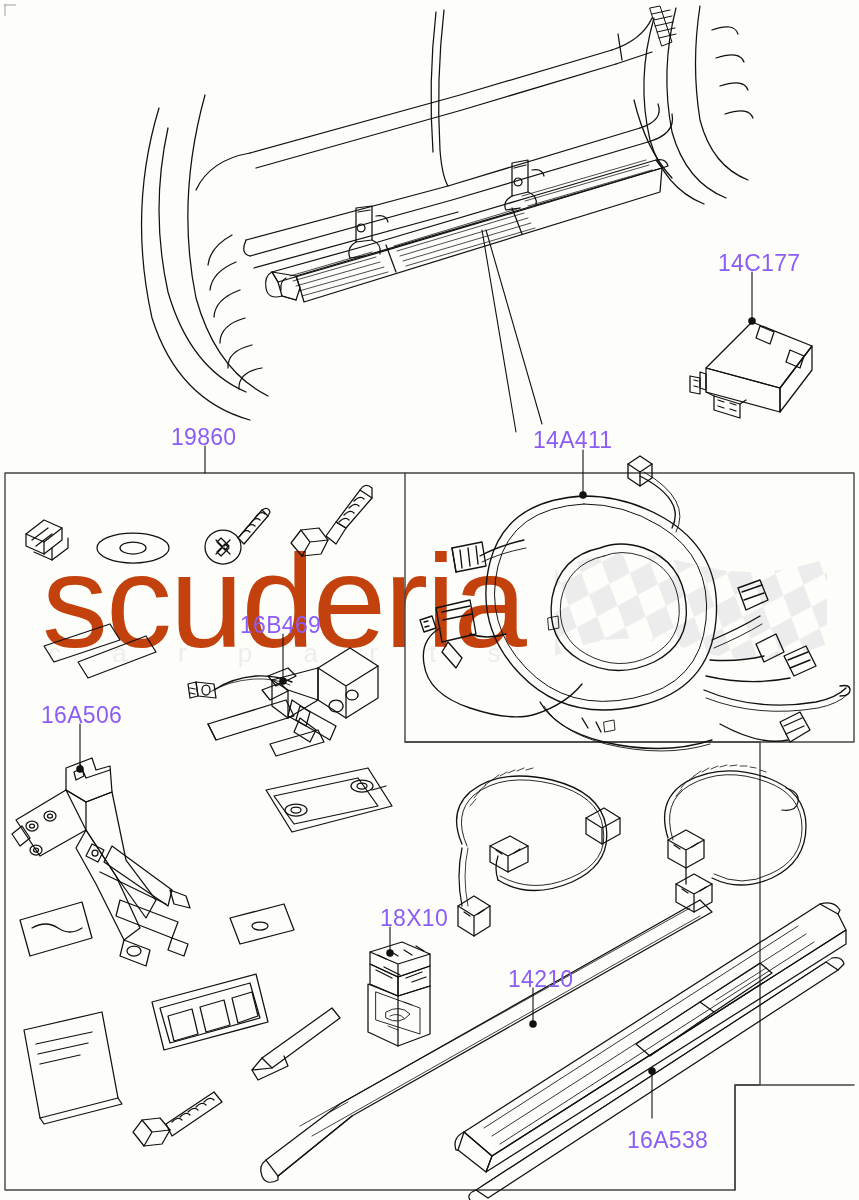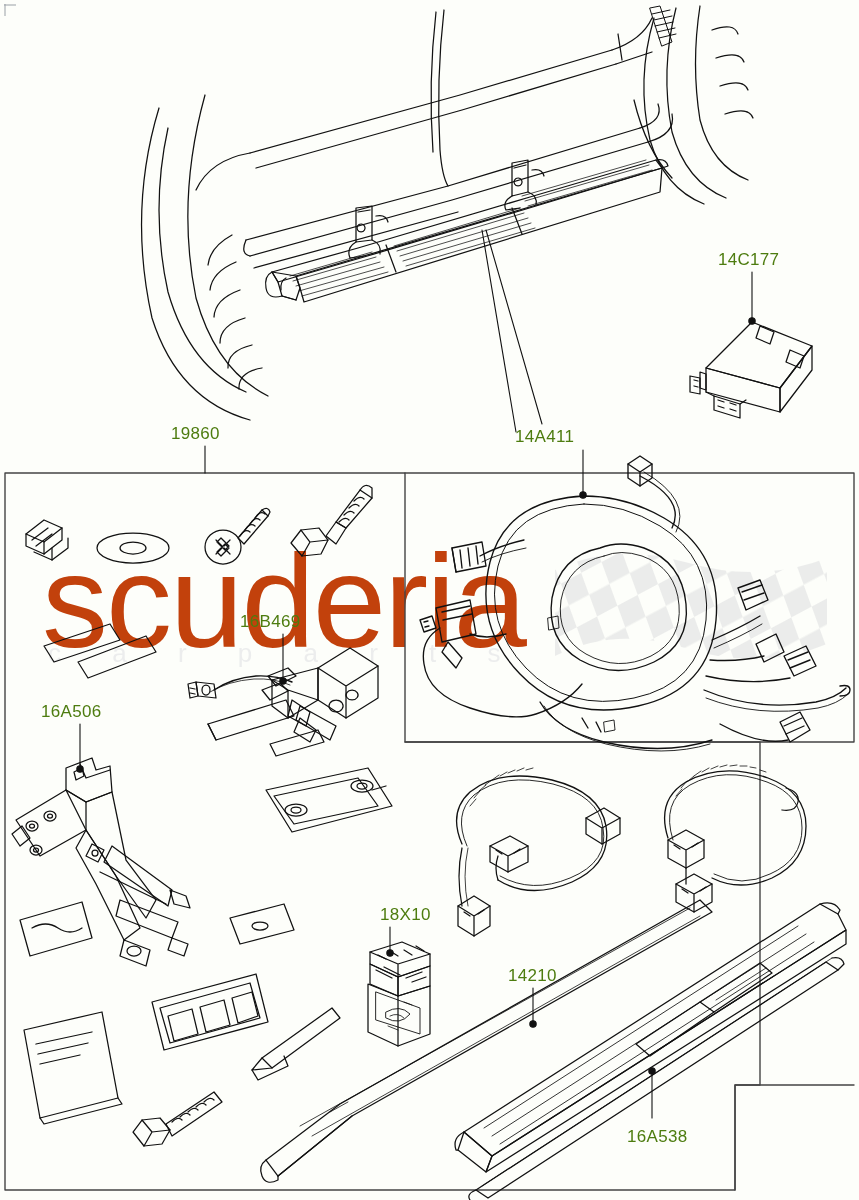--- a/index.html
+++ b/index.html
@@ -28,21 +28,21 @@
   }
   #wm-flag{
     left:545px;top:540px;width:290px;height:150px;
     opacity:.55;z-index:2;
   }
   
   #art{position:absolute;left:0;top:0;width:859px;height:1200px;z-index:5;}
   
   .lbl{
     position:absolute;z-index:9;
-    color:#4d7c0f;font-size:17px;font-weight:400;
+    color:#8b5cf6;font-size:23px;font-weight:400;
     font-family:"Liberation Sans", sans-serif;
     white-space:nowrap;letter-spacing:.3px;
   }
   .cropmark{position:absolute;z-index:9;}
 </style>
 </head>
 <body>
 
 <div id="sheet">
 
@@ -547,21 +547,21 @@
 
         <path d="M548,618 l10,-2 l1,12 l-10,2 Z" stroke-width=".9"></path>
         <path d="M604,722 l10,-2 l1,10 l-10,2 Z" stroke-width=".9"></path>
       </g>
 
     </g>
   </svg>
 
   <div class="lbl" style="left:718px;top:250px">14C177</div>
   <div class="lbl" style="left:171px;top:424px">19860</div>
-  <div class="lbl" style="left:515px;top:427px">14A411</div>
+  <div class="lbl" style="left:533px;top:427px">14A411</div>
   <div class="lbl" style="left:240px;top:612px">16B469</div>
   <div class="lbl" style="left:41px;top:702px">16A506</div>
   <div class="lbl" style="left:380px;top:905px">18X10</div>
   <div class="lbl" style="left:508px;top:966px">14210</div>
   <div class="lbl" style="left:627px;top:1127px">16A538</div>
 
   <svg class="cropmark" style="left:4px;top:4px;width:16px;height:16px" viewBox="0 0 16 16">
     <path d="M0,1 L12,1 M1,0 L1,12" stroke="#9aa0a6" stroke-width="1" fill="none"></path>
   </svg>
 

